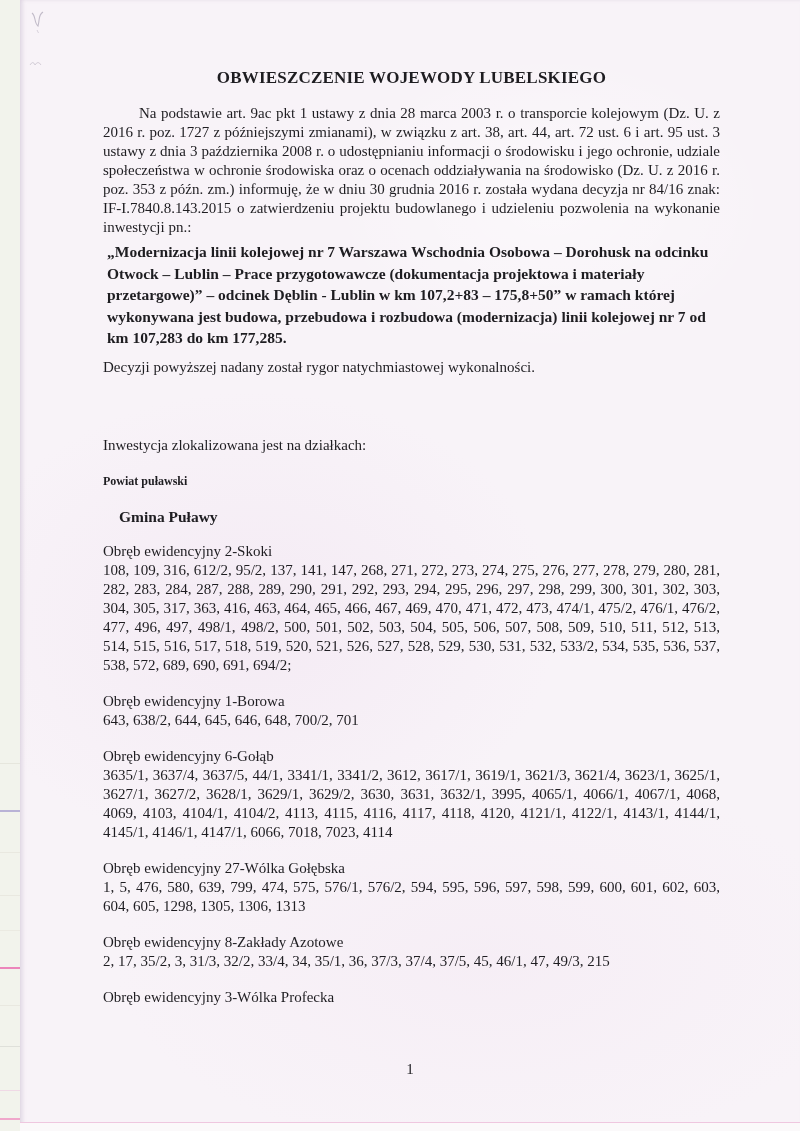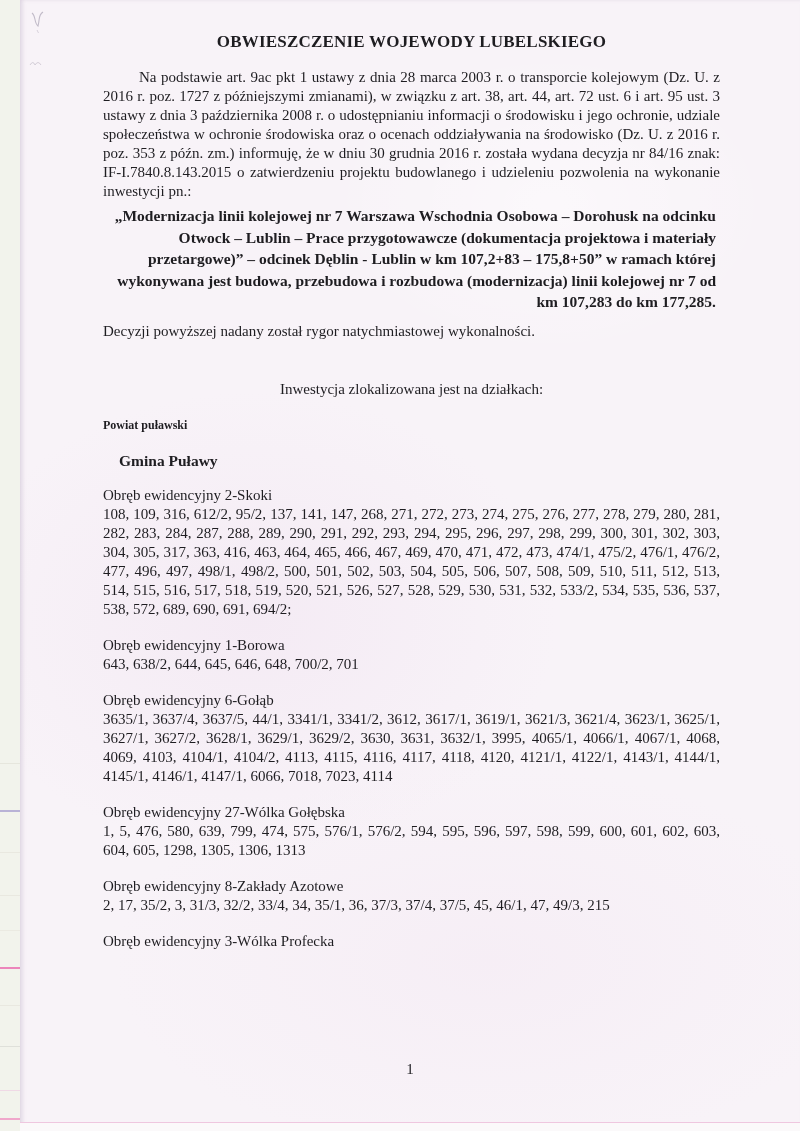--- a/index.html
+++ b/index.html
@@ -15,31 +15,31 @@
   
   .page {
     position:absolute; left:20px; top:0; width:780px; height:1131px;
     background:
       radial-gradient(ellipse 320px 220px at 68% 18%, rgba(255,255,255,0.45), rgba(255,255,255,0) 70%),
       radial-gradient(ellipse 420px 320px at 30% 55%, rgba(241,228,241,0.55), rgba(241,228,241,0) 72%),
       radial-gradient(ellipse 500px 260px at 60% 85%, rgba(244,233,243,0.5), rgba(244,233,243,0) 75%),
       #f8f3f8;
     box-shadow: inset 3px 0 4px -1px rgba(150,130,165,0.28);
   }
-  .content { padding: 32px 80px 0 83px; }
+  .content { padding: 68px 80px 0 83px; }
   .title {
     margin:0; font-size:17px; font-weight:bold; text-align:center; letter-spacing:0.2px;
   }
   .body-text { font-size:15px; line-height:19px; }
   .intro { margin:16px 0 0 0; text-align:justify; text-indent:36px; }
   .project {
-    margin:4px 4px 0 4px; font-weight:bold; font-size:15.5px; line-height:21.5px; text-align:right;
+    margin:4px 4px 0 4px; font-weight:bold; font-size:15.5px; line-height:21.5px; text-align:left;
   }
   .enforce { margin:9px 0 12px 0; }
-  .loc { margin:39px 0 0 0;text-align:center; }
+  .loc { margin:59px 0 0 0; }
   .county { margin:17px 0 0 0; font-weight:bold; font-size:12px; line-height:19px; }
   .gmina  { margin:16px; font-weight:bold; font-size:15.5px; line-height:19px; }
   .precinct { margin:0; }
   .precinct + .precinct { margin-top:17px; }
   .pname { font-size:15px; line-height:19px; }
   .plots { font-size:15px; line-height:19px; text-align:justify; }
   .pageno {
     position:absolute; left:0; right:0; bottom:52px; text-align:center;
     font-size:15px; line-height:19px;
   }

